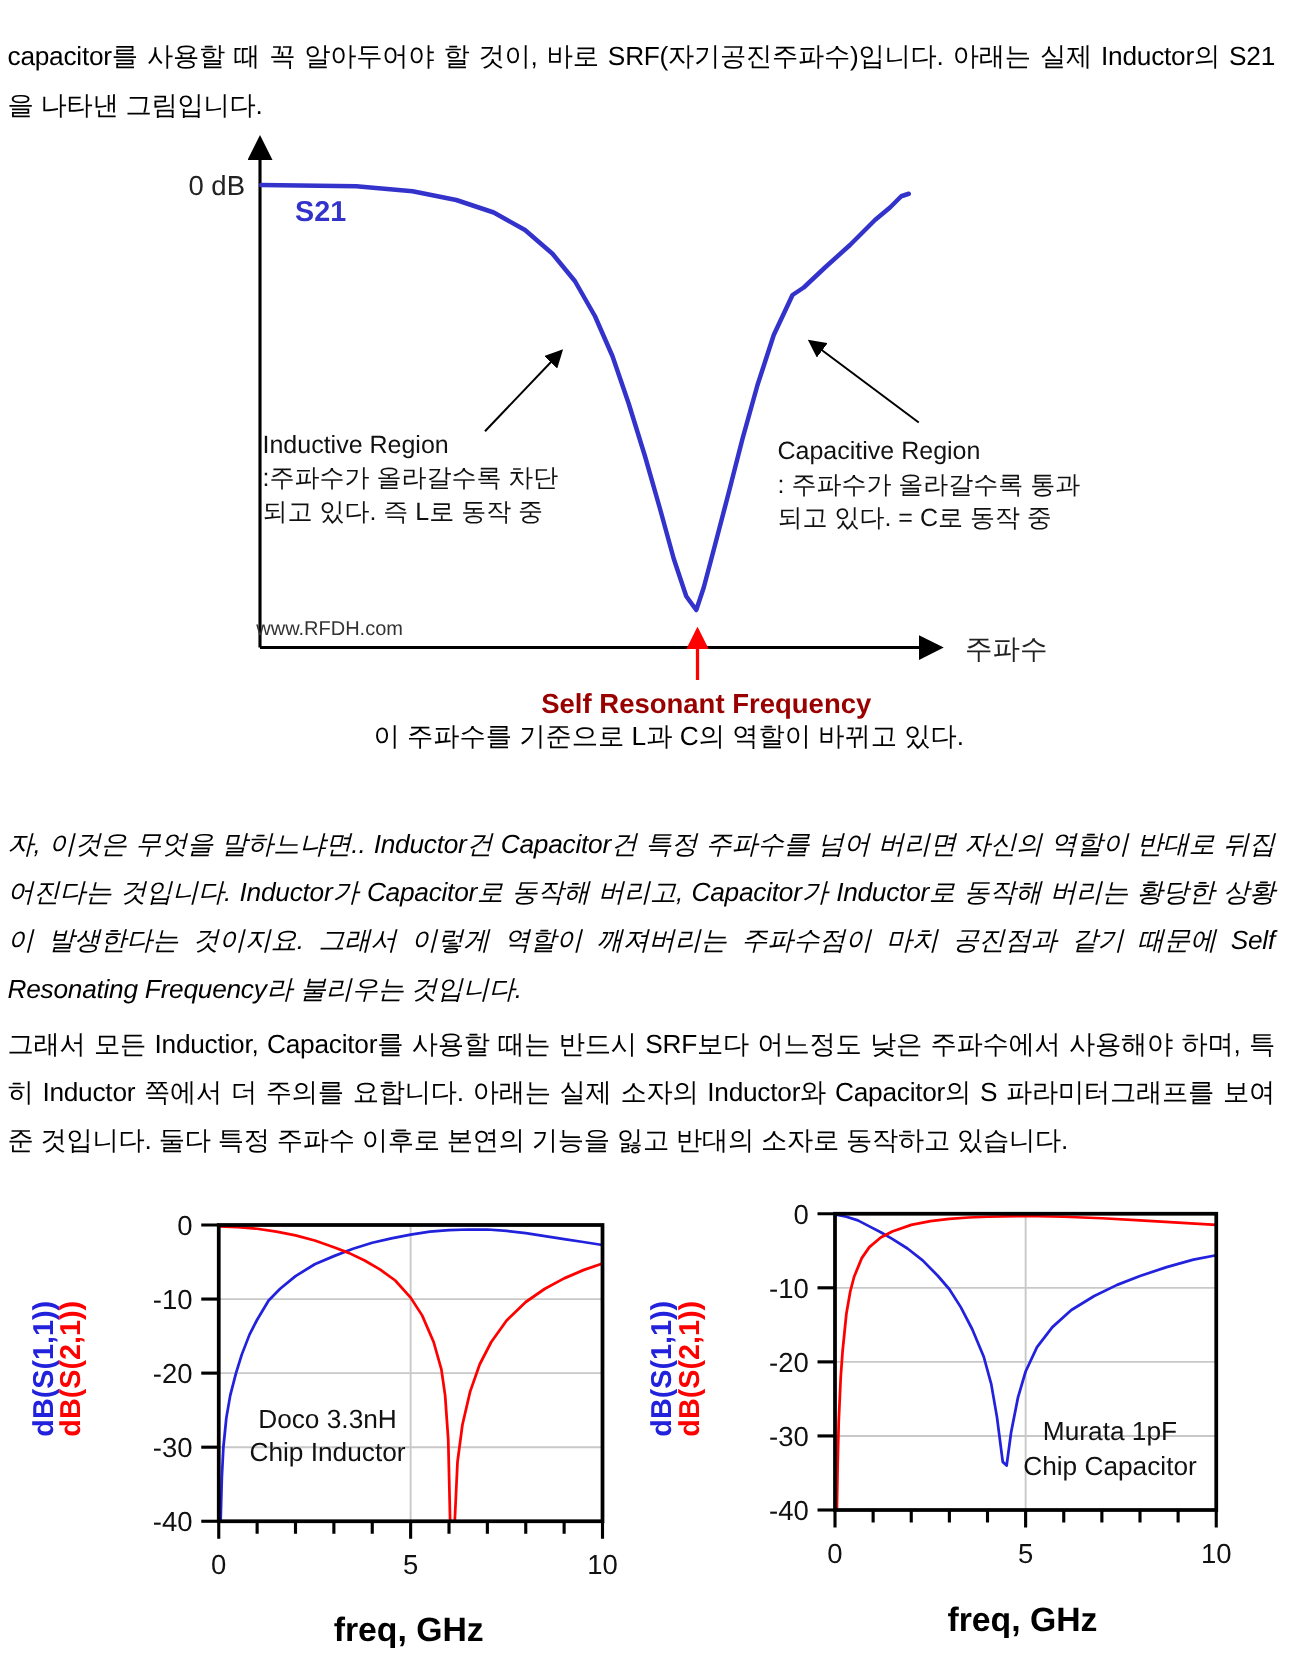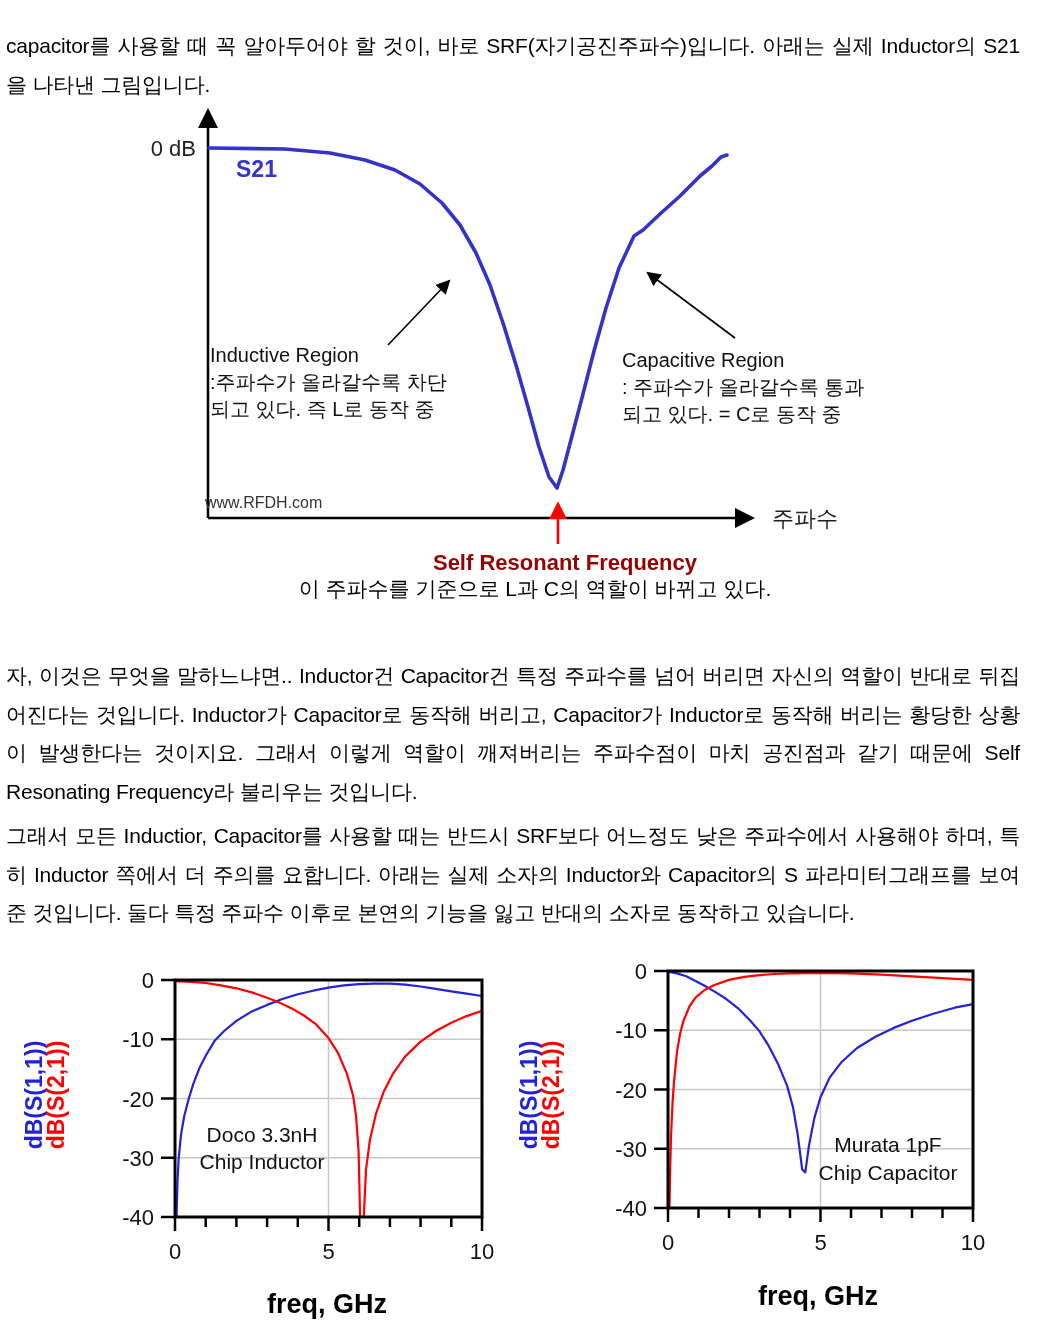--- a/index.html
+++ b/index.html
@@ -1,21 +1,21 @@
 <!DOCTYPE html>
 <html><head>
 <meta charset="utf-8">
 <style>
   html,body{margin:0;padding:0;background:#ffffff;}
   body{width:1040px;height:1336px;position:relative;overflow:hidden;
        font-family:"Liberation Sans","DejaVu Sans",sans-serif;color:#000;}
   .para{position:absolute;left:6px;width:1014px;font-size:21px;line-height:38.5px;
         text-align:justify;letter-spacing:-0.2px;white-space:pre-line;}
   #p1{top:6px;}
-  #p2{top:636px;}
+  #p2{top:636px;font-style:italic;}
   #p3{top:796px;}
   #fig1{position:absolute;left:0;top:95px;width:1040px;height:510px;}
   #charts{position:absolute;left:0;top:950px;width:1040px;height:386px;}
   svg text{font-family:"Liberation Sans","DejaVu Sans",sans-serif;}
   .ann{font-size:20px;fill:#111;}
   .axis-cap{font-size:22px;fill:#222;}
 </style>
 </head>
 <body>
 

